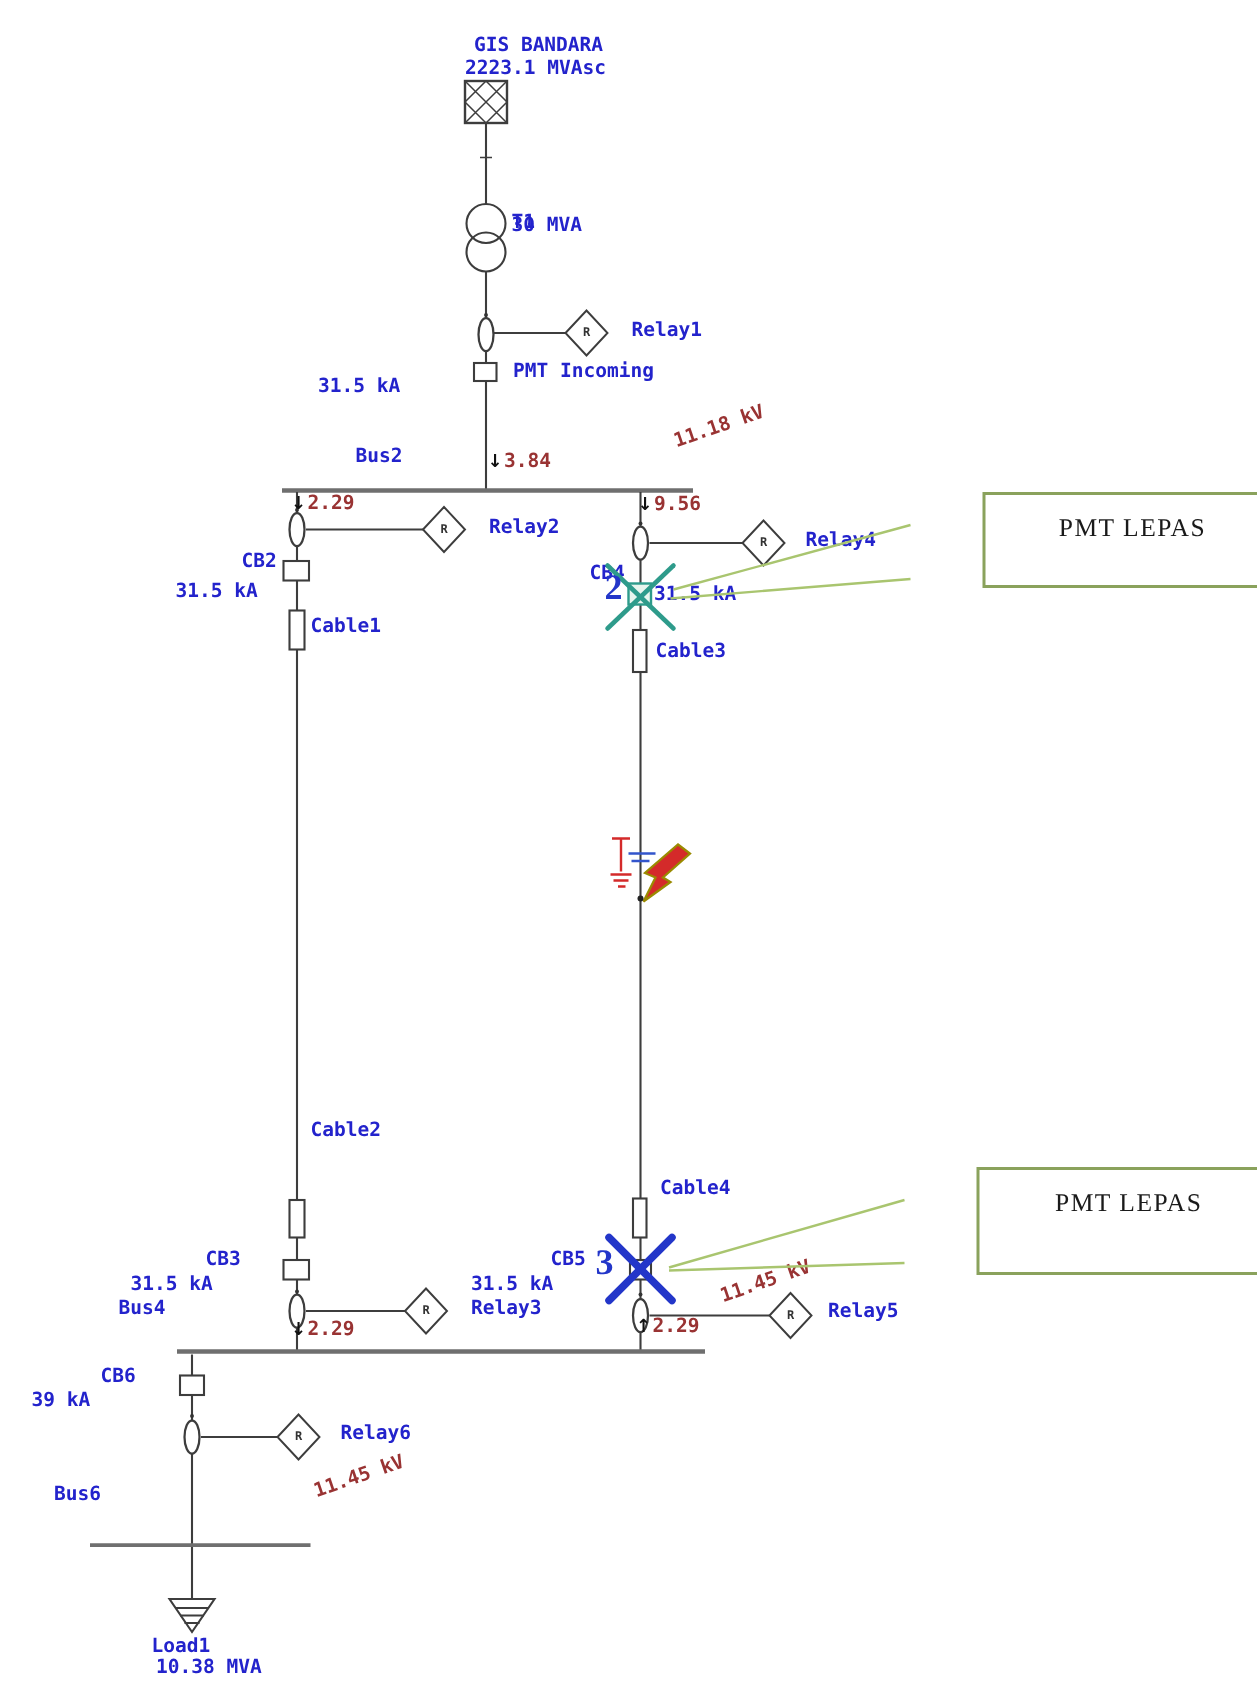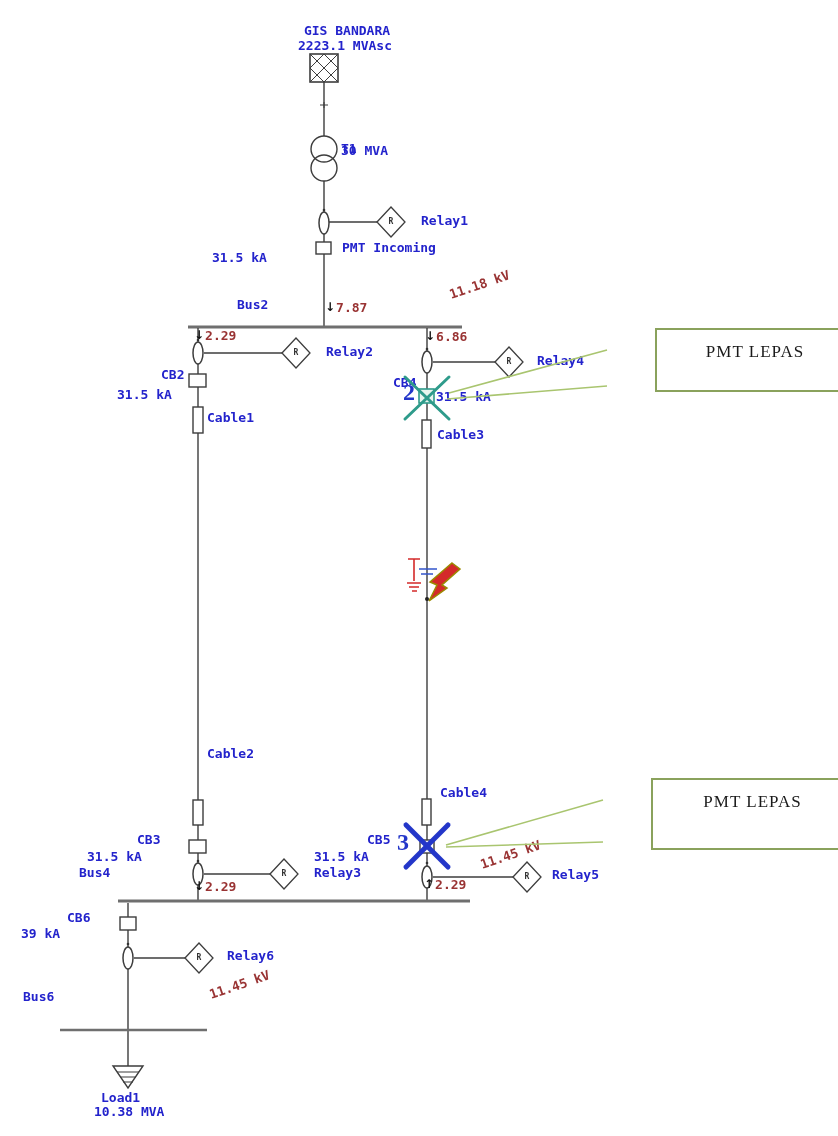--- a/index.html
+++ b/index.html
@@ -3,21 +3,21 @@
 <meta charset="utf-8">
 <style>
   html,body{margin:0;padding:0;background:#fff;}
   .canvas{position:relative;width:838px;height:1136px;background:#fff;overflow:hidden;
           font-family:"DejaVu Sans Mono", monospace;}
   .layer{position:absolute;left:0;top:0;}
   .base{z-index:1;}
   .overlay{z-index:3;pointer-events:none;}
   .lbl{position:absolute;z-index:2;color:#2323cc;font:bold 13px "DejaVu Sans Mono", monospace;
        white-space:nowrap;line-height:1;}
-  .lbl.center{transform:translateX(-50%);}
+  .lbl.center{transform:translateX(-50%);margin-left:12px;}
   .val{color:#993333;font:bold 13px "DejaVu Sans Mono", monospace;white-space:nowrap;line-height:1;}
   .flow{position:absolute;z-index:2;display:flex;align-items:flex-start;gap:0;}
   .arrow{color:#111;font:bold 12px "DejaVu Sans", sans-serif;line-height:1;margin-right:1px;}
   .rot{position:absolute;z-index:2;transform:rotate(-19deg);transform-origin:0 100%;}
   .marker{position:absolute;z-index:4;color:#2336c9;font:bold 24px "Liberation Serif", serif;line-height:1;}
   .rglyph{position:absolute;z-index:2;color:#333;font:bold 8px "DejaVu Sans Mono", monospace;
           transform:translate(-50%,-50%);line-height:1;}
   .callout{position:absolute;z-index:2;background:#fff;border:2px solid #8aa25c;box-sizing:border-box;
            display:flex;justify-content:center;align-items:flex-start;padding-top:12px;
            font:17px "Liberation Serif", serif;letter-spacing:1px;color:#1a1a1a;margin-left:48px;}
@@ -114,21 +114,21 @@
   <div class="lbl center" style="left:345px;top:39px">2223.1 MVAsc</div>
   <div class="lbl" style="left:341px;top:142px">T1</div>
   <div class="lbl" style="left:341px;top:144px">30 MVA</div>
   <div class="lbl" style="left:421px;top:214px">Relay1</div>
   <div class="lbl" style="left:342px;top:241px">PMT Incoming</div>
   <div class="lbl" style="left:212px;top:251px">31.5 kA</div>
   <div class="lbl" style="left:237px;top:298px">Bus2</div>
 
   <div class="flow" style="left:325px;top:301px">
     <span class="arrow">↓</span>
-      <span class="val">7.87</span>
+      <span class="val">3.84</span>
   </div>
   <div class="val rot" style="left:452px;top:288px">11.18 kV</div>
 
   <div class="flow" style="left:194px;top:329px">
     <span class="arrow">↓</span>
       <span class="val">2.29</span>
   </div>
   <div class="lbl" style="left:326px;top:345px">Relay2</div>
   <div class="lbl" style="left:161px;top:368px">CB2</div>
   <div class="lbl" style="left:117px;top:388px">31.5 kA</div>
@@ -138,45 +138,45 @@
   <div class="lbl" style="left:87px;top:850px">31.5 kA</div>
   <div class="lbl" style="left:79px;top:866px">Bus4</div>
   <div class="lbl" style="left:314px;top:866px">Relay3</div>
   <div class="flow" style="left:194px;top:880px">
     <span class="arrow">↓</span>
       <span class="val">2.29</span>
   </div>
 
   <div class="flow" style="left:425px;top:330px">
     <span class="arrow">↓</span>
-      <span class="val">6.86</span>
+      <span class="val">9.56</span>
   </div>
   <div class="lbl" style="left:537px;top:354px">Relay4</div>
   <div class="lbl" style="left:393px;top:376px">CB4</div>
   <div class="marker" style="left:403px;top:380px">2</div>
   <div class="lbl" style="left:436px;top:390px">31.5 kA</div>
   <div class="lbl" style="left:437px;top:428px">Cable3</div>
   <div class="lbl" style="left:440px;top:786px">Cable4</div>
   <div class="lbl" style="left:367px;top:833px">CB5</div>
   <div class="lbl" style="left:314px;top:850px">31.5 kA</div>
   <div class="marker" style="left:397px;top:830px">3</div>
   <div class="flow" style="left:424px;top:878px">
     <span class="arrow">↑</span>
       <span class="val">2.29</span>
   </div>
   <div class="val rot" style="left:483px;top:858px">11.45 kV</div>
   <div class="lbl" style="left:552px;top:868px">Relay5</div>
 
   <div class="lbl" style="left:67px;top:911px">CB6</div>
   <div class="lbl" style="left:21px;top:927px">39 kA</div>
   <div class="lbl" style="left:227px;top:949px">Relay6</div>
-  <div class="lbl" style="left:23px;top:990px">Bus6</div>
+  <div class="lbl" style="left:36px;top:990px">Bus6</div>
   <div class="val rot" style="left:212px;top:988px">11.45 kV</div>
   <div class="lbl" style="left:101px;top:1091px">Load1</div>
-  <div class="lbl" style="left:94px;top:1105px">10.38 MVA</div>
+  <div class="lbl" style="left:104px;top:1105px">10.38 MVA</div>
 
   <div class="rglyph" style="left:391px;top:222px">R</div>
   <div class="rglyph" style="left:296px;top:353px">R</div>
   <div class="rglyph" style="left:509px;top:362px">R</div>
   <div class="rglyph" style="left:284px;top:874px">R</div>
   <div class="rglyph" style="left:527px;top:877px">R</div>
   <div class="rglyph" style="left:199px;top:958px">R</div>
 
   <div class="callout" style="left:607px;top:328px;width:200px;height:64px">
     <span>PMT LEPAS</span>

